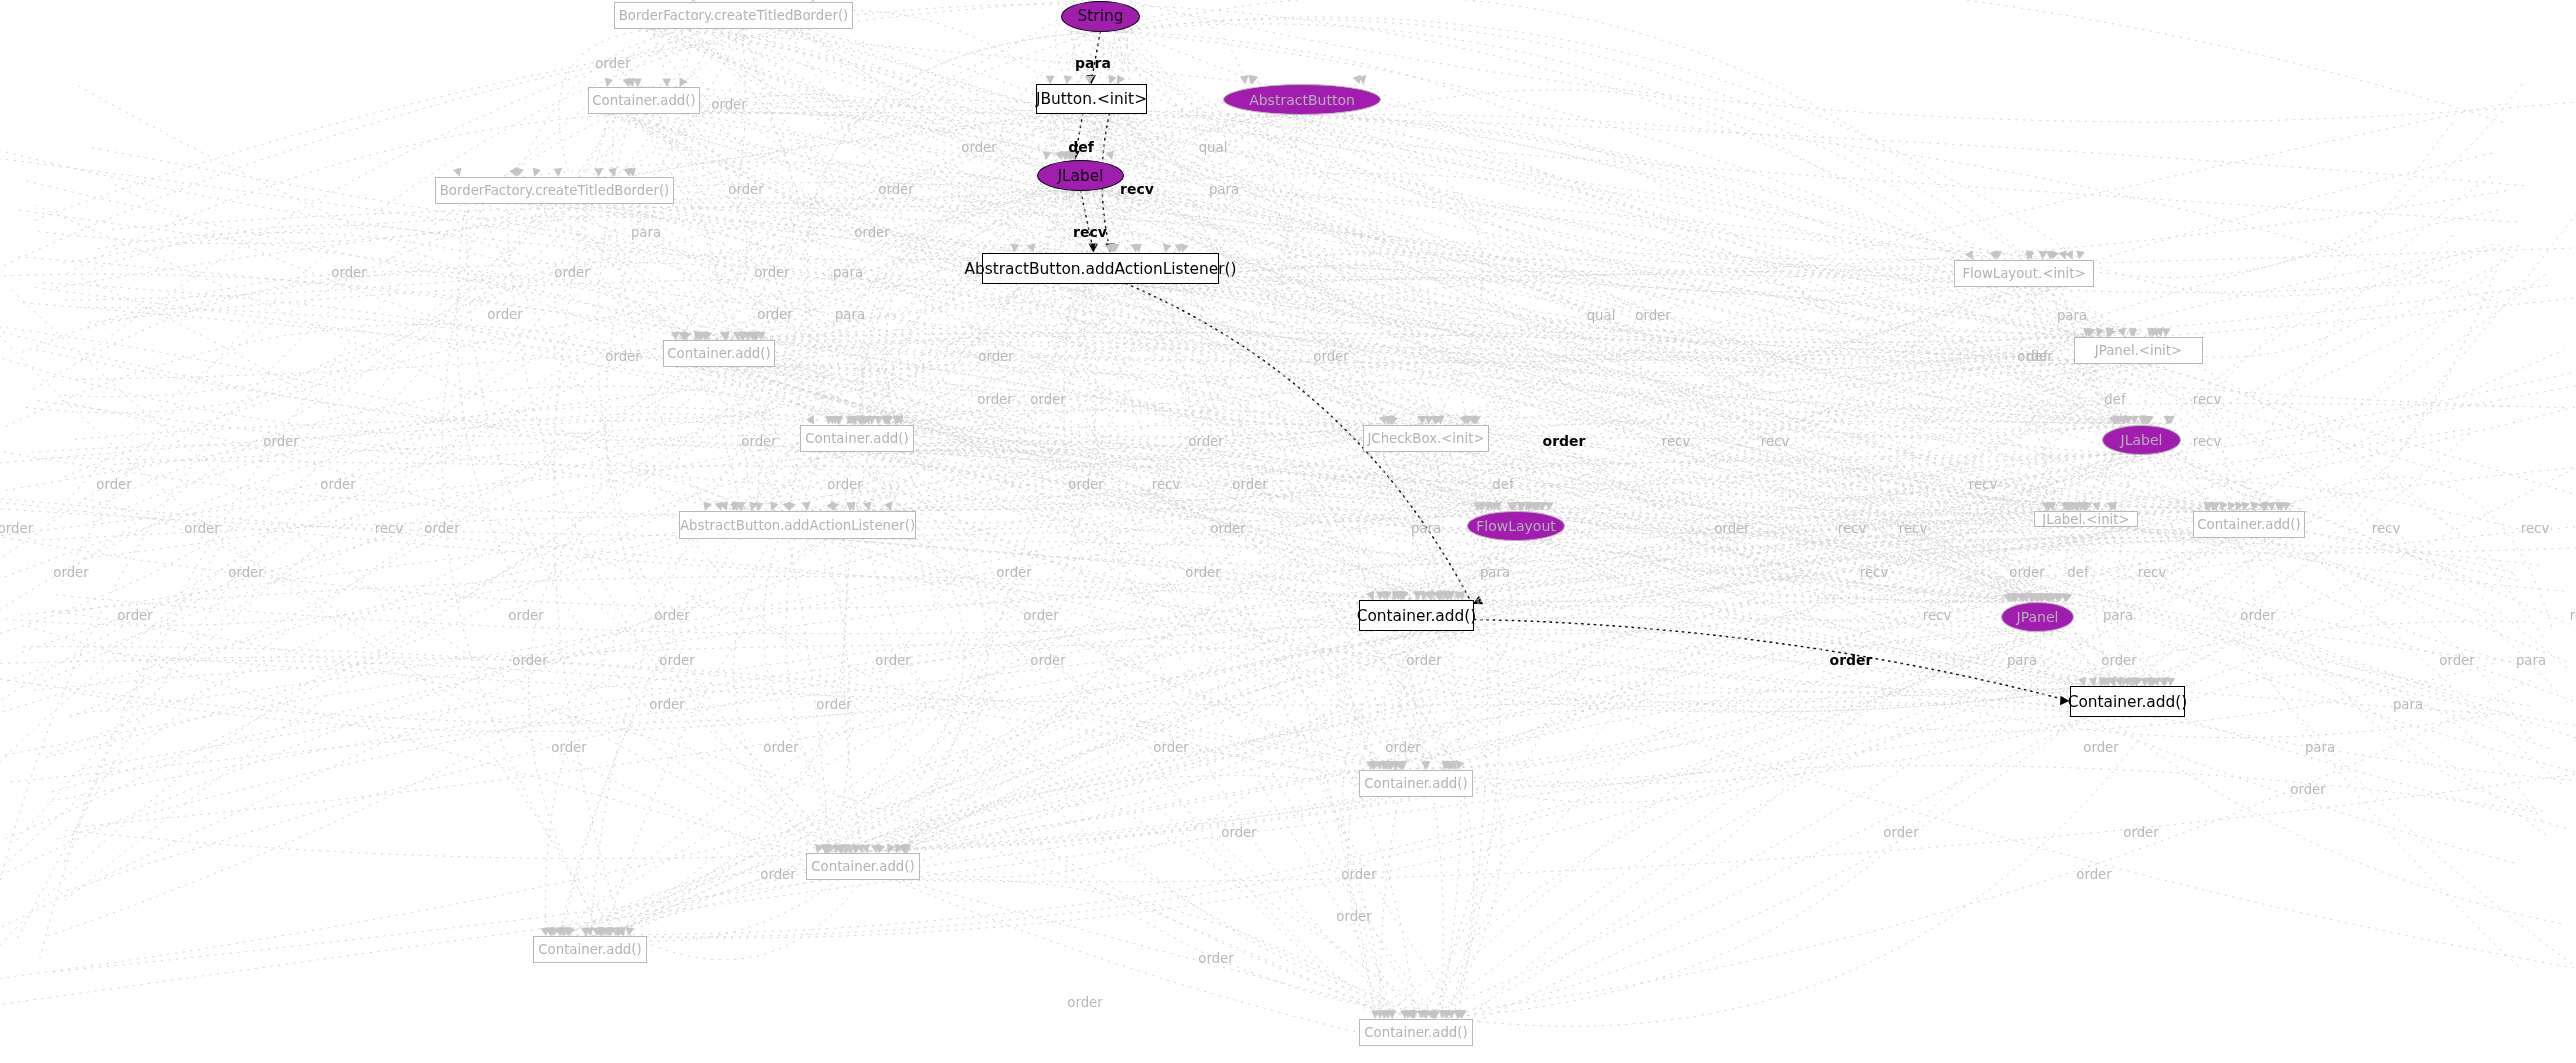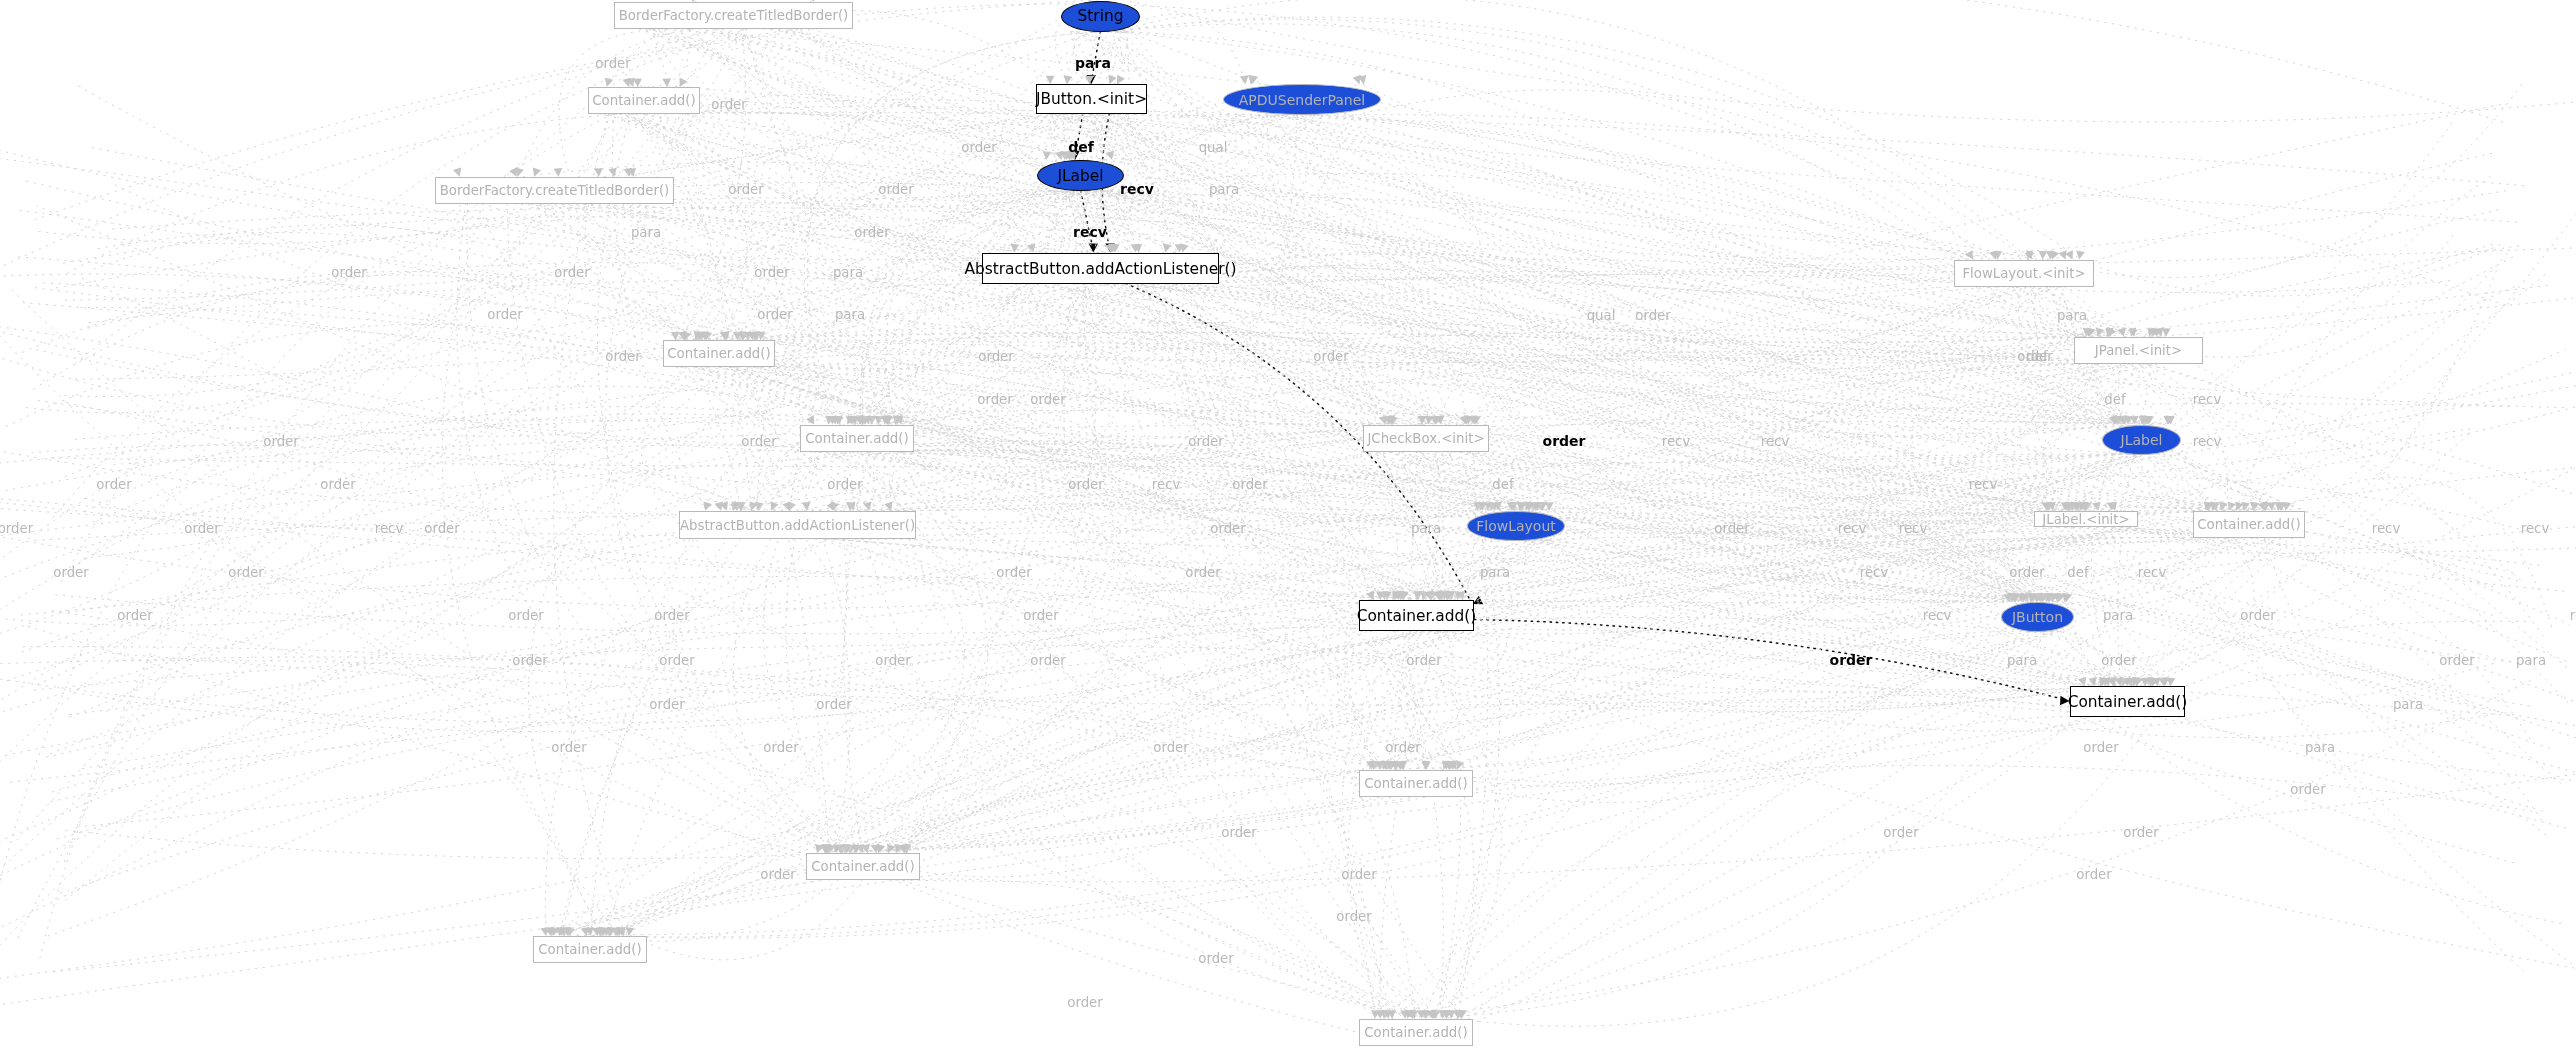--- a/index.html
+++ b/index.html
@@ -4,21 +4,21 @@
 <title>Program Dependence Graph</title>
 <style>
   html,body{margin:0;padding:0;background:#ffffff;}
   body{font-family:"DejaVu Sans","Liberation Sans",sans-serif;}
   #canvas{position:relative;width:2576px;height:1063px;background:#fff;overflow:hidden;}
   #edge-layer{position:absolute;left:0;top:0;width:2576px;height:1063px;}
 
   .node{position:absolute;box-sizing:border-box;display:flex;align-items:center;
         justify-content:center;white-space:nowrap;text-align:left;}
   .node.box{border:1.1px solid #b8b8b8;background:#ffffff;color:#b3b3b3;}
-  .node.ellipse{border:1.1px solid #b8b8b8;background:#1d4ed8;color:#b3b3b3;
+  .node.ellipse{border:1.1px solid #b8b8b8;background:#a21caf;color:#b3b3b3;
         border-radius:50%;}
   .node.box.hi{border:1.5px solid #000000;color:#000000;}
   .node.ellipse.hi{border:1.5px solid #000000;color:#000000;}
 
   .edge-label{position:absolute;color:#b9b9b9;white-space:nowrap;
         transform:translate(-50%,-50%);pointer-events:none;}
   .edge-label.hi{color:#000000;font-weight:bold;}
 </style>
 </head>
 <body>
@@ -1137,21 +1137,21 @@
     <div class="node ellipse hi" style="left: 1061px; top: 0.7px; width: 79px; height: 31px; font-size: 15.4px;">
       <span>String</span>
     </div>
     <div class="node box" style="left: 588px; top: 87px; width: 112px; height: 27px; font-size: 13.3px;">
       <span>Container.add()</span>
     </div>
     <div class="node box hi" style="left: 1036px; top: 84px; width: 111px; height: 29.5px; font-size: 15.4px;">
       <span>JButton.&lt;init&gt;</span>
     </div>
     <div class="node ellipse" style="left: 1223px; top: 84px; width: 158px; height: 31px; font-size: 14px;">
-      <span>APDUSenderPanel</span>
+      <span>AbstractButton</span>
     </div>
     <div class="node box" style="left: 435px; top: 177px; width: 239px; height: 27px; font-size: 13.3px;">
       <span>BorderFactory.createTitledBorder()</span>
     </div>
     <div class="node ellipse hi" style="left: 1037px; top: 160px; width: 87px; height: 31px; font-size: 15.4px;">
       <span>JLabel</span>
     </div>
     <div class="node box hi" style="left: 982px; top: 253px; width: 237px; height: 31px; font-size: 15.4px;">
       <span>AbstractButton.addActionListener()</span>
     </div>
@@ -1182,21 +1182,21 @@
     <div class="node box" style="left: 2034px; top: 511px; width: 104px; height: 16px; font-size: 13.3px;">
       <span>JLabel.&lt;init&gt;</span>
     </div>
     <div class="node box" style="left: 2193px; top: 511px; width: 112px; height: 27px; font-size: 13.3px;">
       <span>Container.add()</span>
     </div>
     <div class="node box hi" style="left: 1359px; top: 600px; width: 115px; height: 31px; font-size: 15.4px;">
       <span>Container.add()</span>
     </div>
     <div class="node ellipse" style="left: 2001px; top: 602px; width: 73px; height: 29.5px; font-size: 14px;">
-      <span>JButton</span>
+      <span>JPanel</span>
     </div>
     <div class="node box hi" style="left: 2070px; top: 686px; width: 115px; height: 31px; font-size: 15.4px;">
       <span>Container.add()</span>
     </div>
     <div class="node box" style="left: 1359px; top: 770px; width: 114px; height: 27px; font-size: 13.3px;">
       <span>Container.add()</span>
     </div>
     <div class="node box" style="left: 806px; top: 853px; width: 114px; height: 27px; font-size: 13.3px;">
       <span>Container.add()</span>
     </div>

